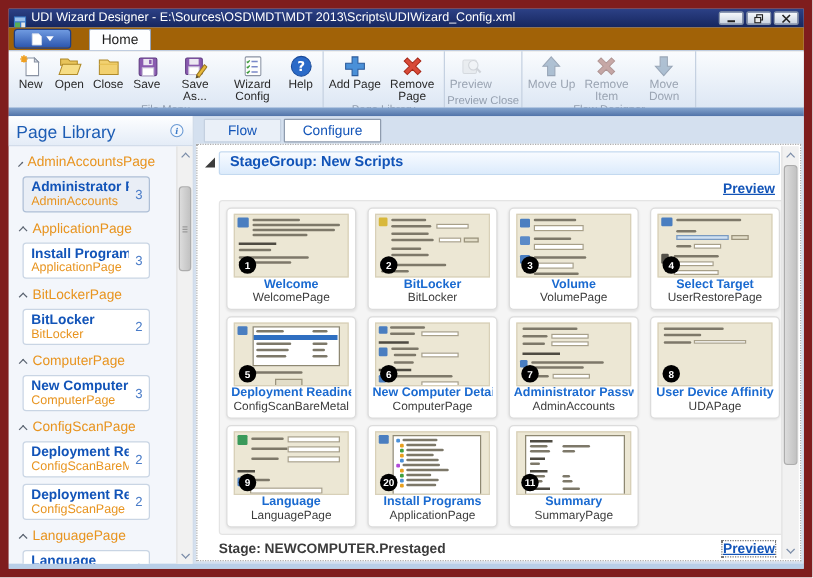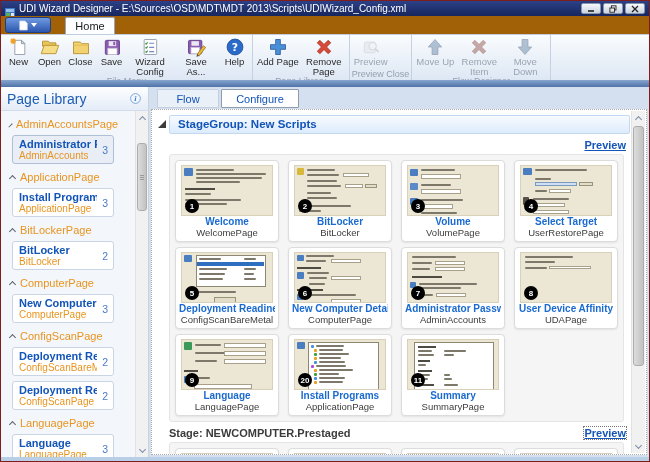--- a/index.html
+++ b/index.html
@@ -1,18 +1,18 @@
 <!DOCTYPE html>
 <html style="--titlebar: #1b2e6b; --accent: #1254b8; --orange: #e8941f; --thumb-bg: #ece7d4; --selection-blue: #2f6fc1; --badge: #000000;"><head>
 <meta charset="utf-8">
 <style>
   * { margin:0; padding:0; box-sizing:border-box; }
   html,body { width:650px; height:462px; overflow:hidden;
     font-family:"Liberation Sans","DejaVu Sans",sans-serif; }
-  #window { width:650px; height:462px; border:1px solid #7f1d1d;
+  #window { width:650px; height:462px; border:7px solid #7f1d1d;
     display:flex; flex-direction:column; background:#dce6f3; }
 
   
   .titlebar { height:15px; background:linear-gradient(#2c4186,#16265e);
     display:flex; align-items:center; padding:0 4px; flex:0 0 auto; }
   .titlebar .appico { width:10px; height:10px; margin-right:4px; flex:0 0 auto; }
   .titlebar .ttext { color:#fff; font-size:10px; line-height:15px; white-space:nowrap;
     overflow:hidden; flex:1; }
   .winbtns { display:flex; gap:2px; }
   .winbtn { width:20px; height:11px; background:linear-gradient(#f7f9fc,#c9d3e0);
@@ -225,38 +225,38 @@
                 <rect x="8" y="5" width="9" height="6" fill="#ece8f2"></rect>
                 <rect x="13.5" y="5.8" width="2.4" height="4" fill="#8a5bb0"></rect>
                 <rect x="7" y="13.5" width="11" height="7.5" fill="#fff" stroke="#c8c0d8"></rect>
               </svg>
             </span>
             <span class="rlab">Save</span>
           </div>
           <div class="rbtn">
             <span class="ricon">
               <svg viewBox="0 0 24 24">
-                <rect x="5" y="3" width="15" height="18" rx="1" fill="#fdfdfd" stroke="#8a93a3"></rect>
-                <path d="M11 7.5h6M11 12.5h6M11 17.5h6" stroke="#7a88c8" stroke-width="1.4"></path>
-                <path d="M6.5 7.5l1 1 1.8-2.2M6.5 12.5l1 1 1.8-2.2M6.5 17.5l1 1 1.8-2.2" stroke="#3a9a3a" stroke-width="1.3" fill="none"></path>
-              </svg>
-            </span>
-            <span class="rlab">Wizard Config</span>
-          </div>
-          <div class="rbtn">
-            <span class="ricon">
-              <svg viewBox="0 0 24 24">
                 <rect x="3" y="4" width="16" height="16" rx="1.5" fill="#8a5bb0" stroke="#5e3a80"></rect>
                 <rect x="6.5" y="5" width="9" height="5.5" fill="#ece8f2"></rect>
                 <rect x="6" y="12.5" width="10" height="7.5" fill="#fff" stroke="#c8c0d8"></rect>
                 <path d="M13.5 20.5l7.5-10 2.5 2-7.5 10z" fill="#e8b83a" stroke="#9a7820"></path>
                 <path d="M13.5 20.5l-1 3.2 3.2-1z" fill="#5a4a2a"></path>
               </svg>
             </span>
             <span class="rlab">Save As...</span>
+          </div>
+          <div class="rbtn">
+            <span class="ricon">
+              <svg viewBox="0 0 24 24">
+                <rect x="5" y="3" width="15" height="18" rx="1" fill="#fdfdfd" stroke="#8a93a3"></rect>
+                <path d="M11 7.5h6M11 12.5h6M11 17.5h6" stroke="#7a88c8" stroke-width="1.4"></path>
+                <path d="M6.5 7.5l1 1 1.8-2.2M6.5 12.5l1 1 1.8-2.2M6.5 17.5l1 1 1.8-2.2" stroke="#3a9a3a" stroke-width="1.3" fill="none"></path>
+              </svg>
+            </span>
+            <span class="rlab">Wizard Config</span>
           </div>
           <div class="rbtn">
             <span class="ricon">
               <svg viewBox="0 0 24 24">
                 <circle cx="12" cy="12" r="9.5" fill="#2a6ac8" stroke="#1a4a98"></circle>
                 <text x="12" y="16.5" font-size="13" font-family="DejaVu Sans, sans-serif" font-weight="bold" fill="#fff" text-anchor="middle">?</text>
               </svg>
             </span>
             <span class="rlab">Help</span>
           </div>

